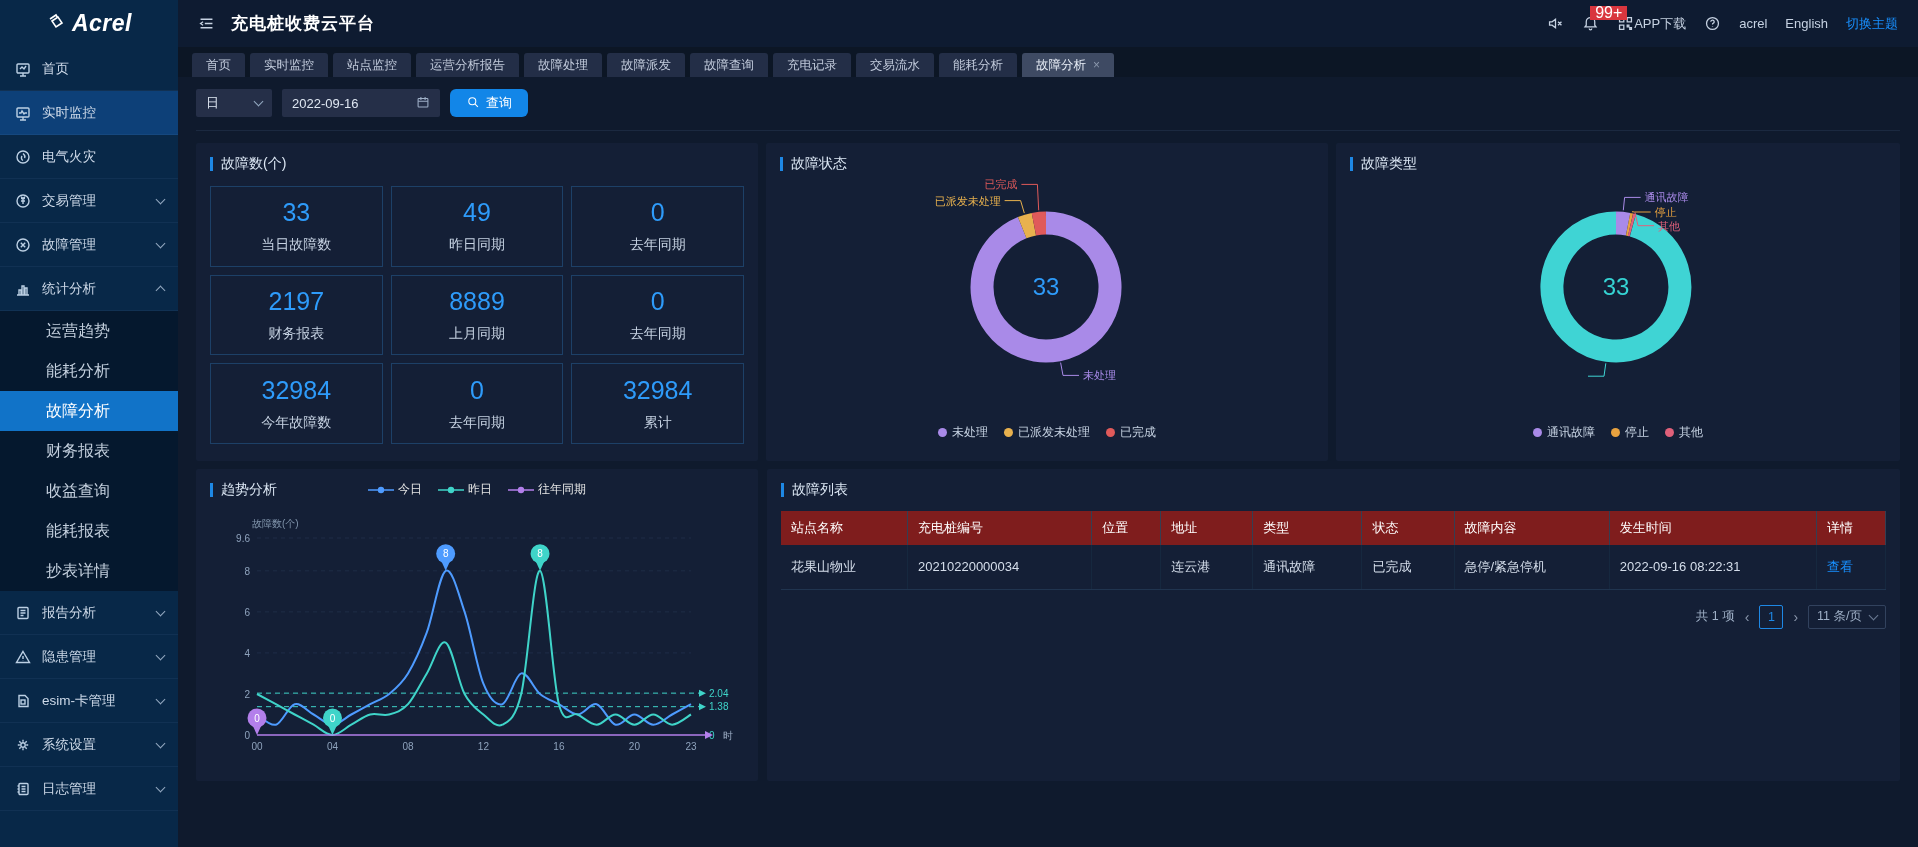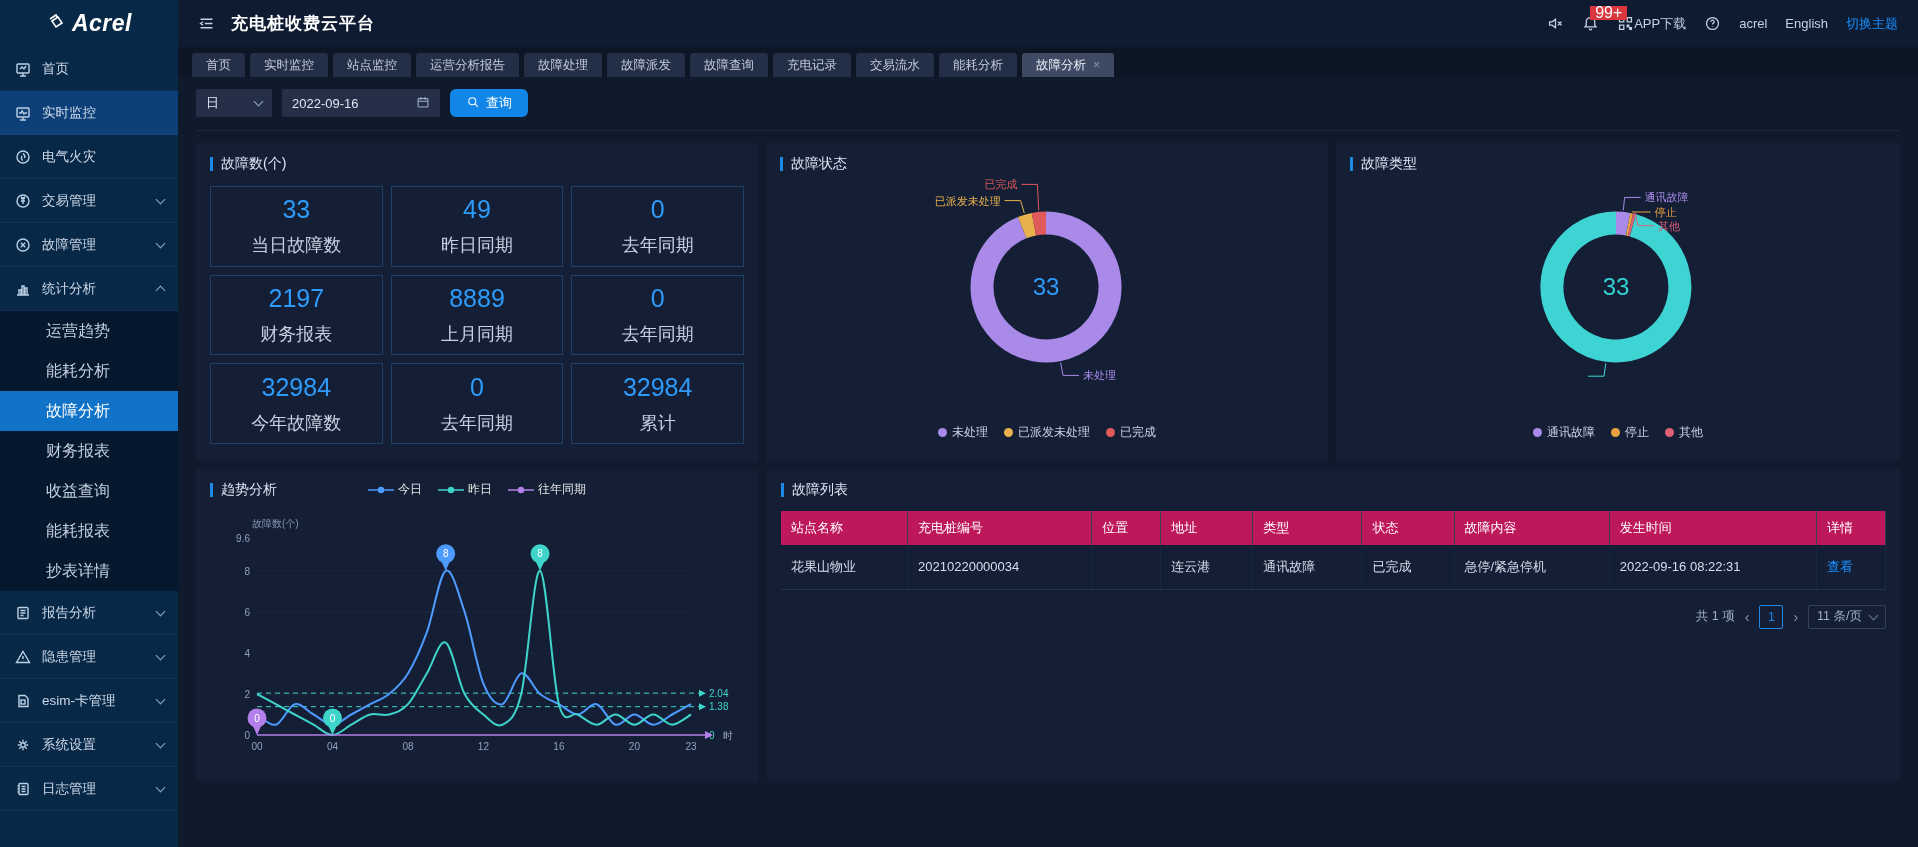--- a/index.html
+++ b/index.html
@@ -62,35 +62,35 @@
   .panel { background:#141f36; border-radius:2px; padding:12px 14px; overflow:hidden; position:relative; }
   .p-title { display:flex; align-items:center; gap:8px; font-size:14px; color:#dde8f5; }
   .p-bar { width:3px; height:14px; background:#1e88e5; }
 
   
   .stat-grid { display:grid; grid-template-columns:repeat(3,1fr); grid-template-rows:repeat(3,1fr); gap:8px;
     margin-top:13px; height:258px; }
   .stat-card { border:1px solid #1d4067; display:flex; flex-direction:column; align-items:center;
     justify-content:center; gap:9px; }
   .stat-value { color:#2e9bfa; font-size:25px; }
-  .stat-label { color:#c6d2e2; font-size:18px; }
+  .stat-label { color:#c6d2e2; font-size:14px; }
 
   .donut-svg { width:534px; height:250px; display:block; }
   .pie-legend { display:flex; justify-content:center; gap:16px; height:18px; align-items:center; }
   .lg-item { display:flex; align-items:center; gap:5px; font-size:12px; color:#c6d2e2; cursor:pointer; }
   .lg-dot { width:9px; height:9px; border-radius:50%; }
 
   
   .trend-legend { position:absolute; top:12px; left:50%; transform:translateX(-50%); display:flex; gap:16px; }
   .tl-item { display:flex; align-items:center; gap:4px; font-size:12px; color:#e5e5e5; cursor:pointer; }
   .trend-svg { width:534px; height:252px; display:block; margin-top:20px; }
 
   
   .ftable { width:100%; border-collapse:collapse; table-layout:fixed; margin-top:12px; font-size:13px; }
-  .ftable th { background:#be185d; color:#fff; font-weight:normal; text-align:left; height:34px;
+  .ftable th { background:#7f1d1d; color:#fff; font-weight:normal; text-align:left; height:34px;
     padding:0 10px; border-right:1px solid rgba(255,255,255,.14); white-space:nowrap; overflow:hidden; }
   .ftable td { height:44px; padding:0 10px; color:#d5deeb; border-bottom:1px solid #20344f;
     border-right:1px solid #16283f; white-space:nowrap; overflow:hidden; }
   .cell-link { color:#1890ff; cursor:pointer; }
   .pagination { display:flex; justify-content:flex-end; align-items:center; gap:10px; margin-top:15px;
     color:#9fb0c7; font-size:12.5px; }
   .pg-arrow { cursor:pointer; font-size:14px; color:#8b98ad; }
   .page-num { min-width:24px; height:24px; border:1px solid #1e88e5; color:#1e88e5; display:flex;
     align-items:center; justify-content:center; border-radius:2px; cursor:pointer; }
   .page-size { border:1px solid #32425e; height:24px; display:flex; align-items:center; gap:8px;

